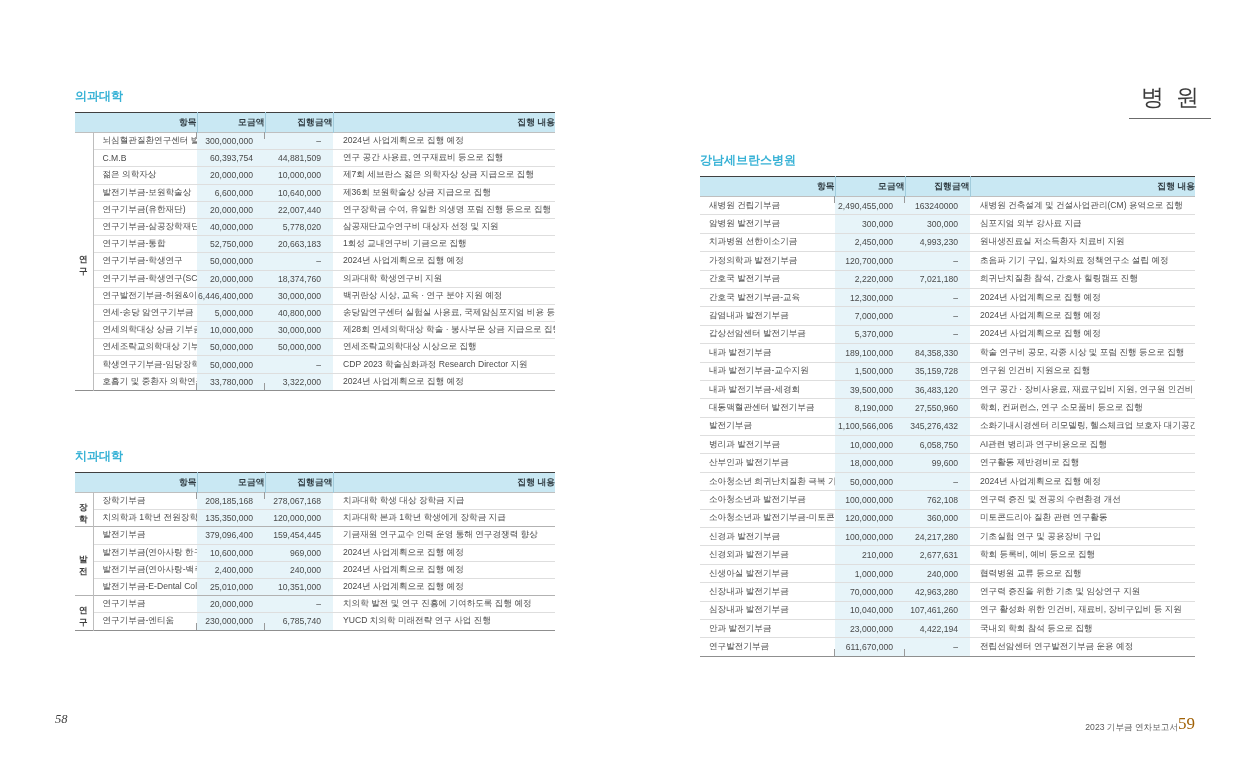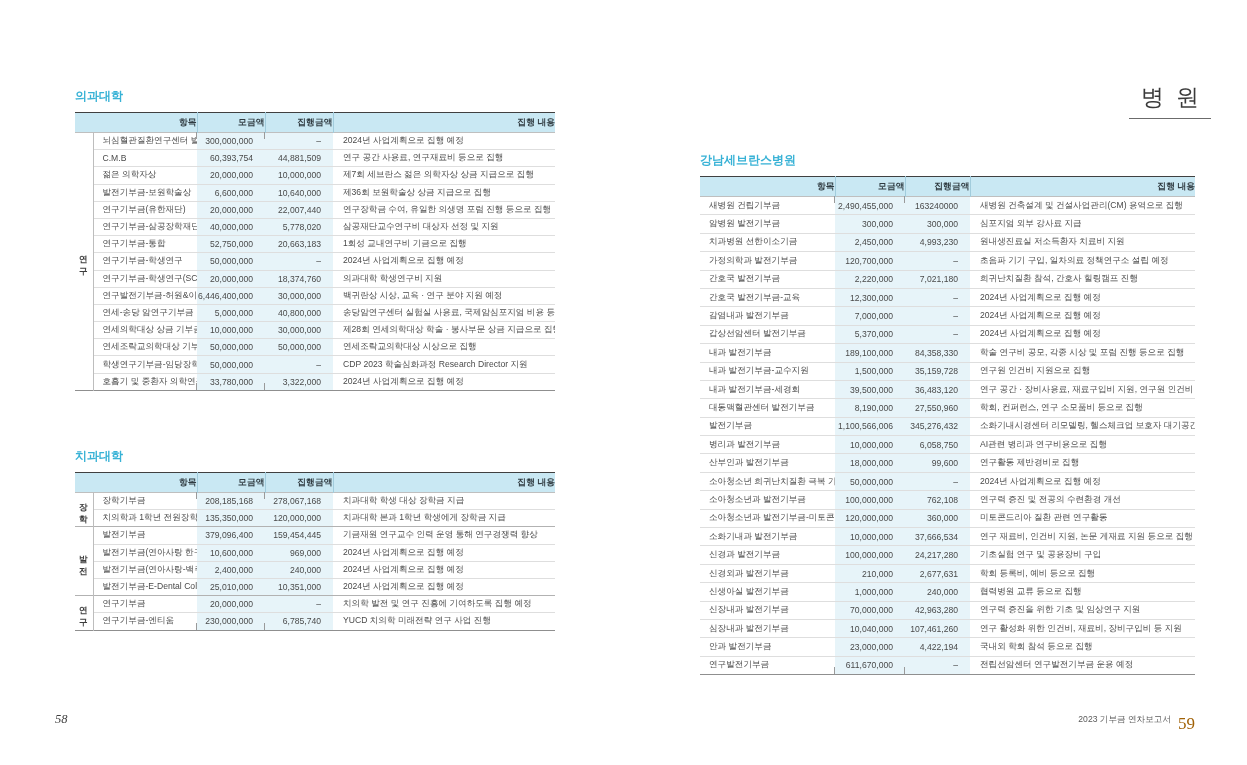--- a/index.html
+++ b/index.html
@@ -34,21 +34,21 @@
   tbody tr:last-child td.t::after{content:"";position:absolute;bottom:0;left:-1px;width:1px;height:7px;background:#9a9a9a;}
   .rt tbody td{height:17.4px;}
 
   .hosp-title-wrap{position:absolute;top:82px;left:16px;width:100%;text-align:right;}
   .hosp-title{display:inline-block;font-family:"Liberation Serif","DejaVu Serif",serif;
               font-size:23px;color:#3a3a3a;letter-spacing:12px;padding:0 0 5px 12px;
               border-bottom:1px solid #6b6b6b;}
   .footer-left{position:absolute;left:55px;top:712px;
                font-family:"Liberation Serif","DejaVu Serif",serif;
                font-style:italic;font-size:12.5px;color:#3f3f3f;}
-  .footer-right{position:absolute;right:52px;top:714px;display:flex;align-items:flex-start;gap:7px;}
+  .footer-right{position:absolute;right:52px;top:714px;display:flex;align-items:flex-end;}
   .footer-right .rpt{font-size:8.6px;color:#5a5a5a;}
   .footer-right .pgnum{font-family:"Liberation Serif","DejaVu Serif",serif;
                        font-size:17px;color:#a16207;}
 </style>
 </head>
 <body>
 
 <div class="canvas">
 
   <div class="page page-left">
@@ -369,26 +369,20 @@
                 <td class="num t">762,108</td>
                 <td class="detail t">연구력 증진 및 전공의 수련환경 개선</td>
               </tr>
               <tr>
                 <td class="item">소아청소년과 발전기부금-미토콘드리아</td>
                 <td class="num t">120,000,000</td>
                 <td class="num t">360,000</td>
                 <td class="detail t">미토콘드리아 질환 관련 연구활동</td>
               </tr>
               <tr>
-                <td class="item">소화기내과 발전기부금</td>
-                <td class="num t">10,000,000</td>
-                <td class="num t">37,666,534</td>
-                <td class="detail t">연구 재료비, 인건비 지원, 논문 게재료 지원 등으로 집행</td>
-              </tr>
-              <tr>
                 <td class="item">신경과 발전기부금</td>
                 <td class="num t">100,000,000</td>
                 <td class="num t">24,217,280</td>
                 <td class="detail t">기초실험 연구 및 공용장비 구입</td>
               </tr>
               <tr>
                 <td class="item">신경외과 발전기부금</td>
                 <td class="num t">210,000</td>
                 <td class="num t">2,677,631</td>
                 <td class="detail t">학회 등록비, 예비 등으로 집행</td>

